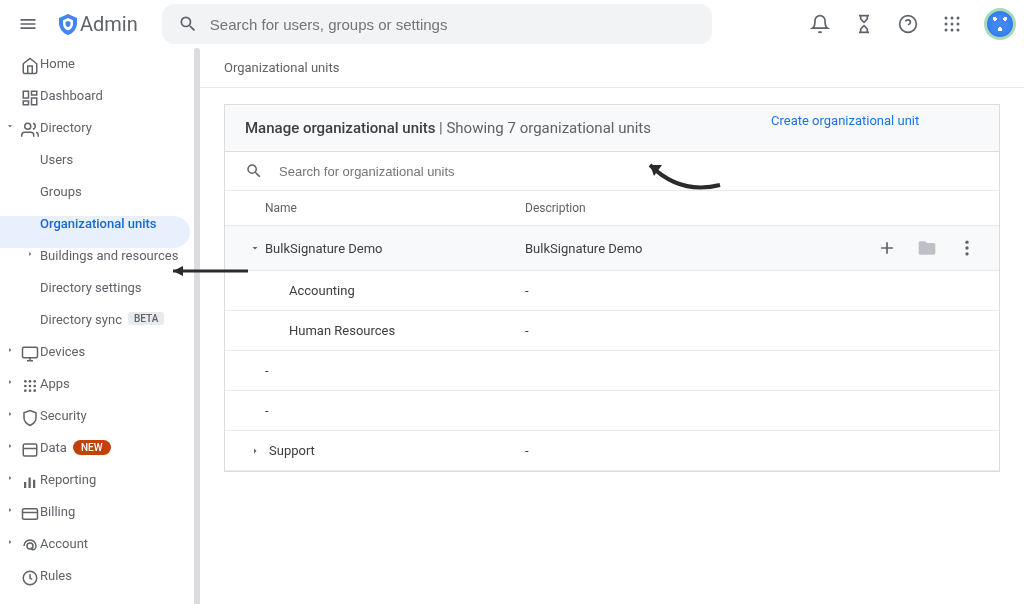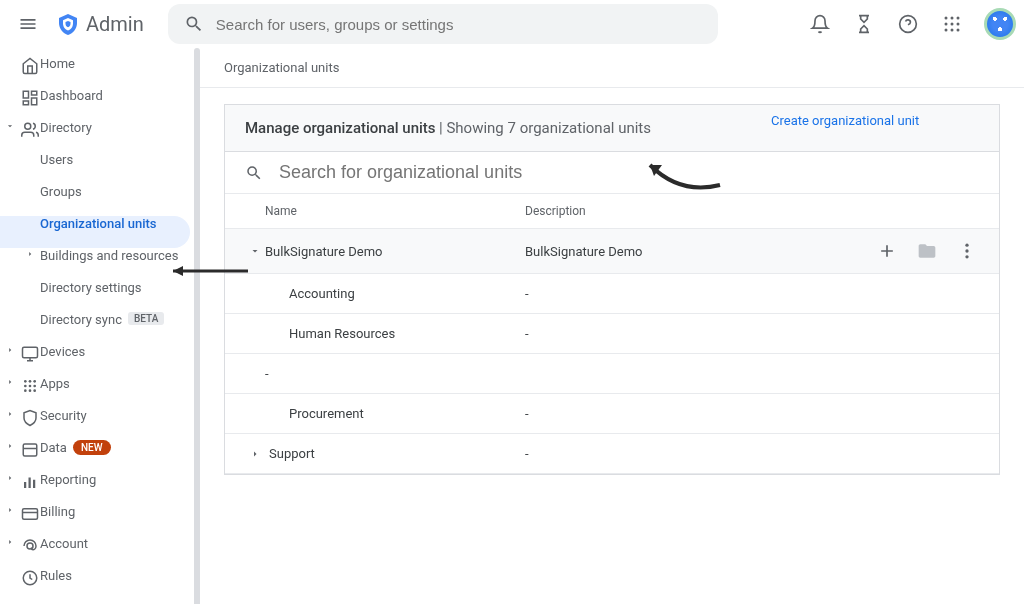--- a/index.html
+++ b/index.html
@@ -1,20 +1,20 @@
 <!DOCTYPE html>
 <html><head>
   <meta charset="utf-8">
   <style>
     * { margin: 0; padding: 0; box-sizing: border-box; }
     body { font-family: 'Google Sans', Roboto, Arial, sans-serif; font-size: 14px; color: #202124; background: #fff; width: 1024px; height: 604px; overflow: hidden; }
     .header { display: flex; align-items: center; height: 48px; padding: 0 8px; }
     .header-left { display: flex; align-items: center; gap: 4px; }
     .menu-icon, .topbar-icon { width: 40px; height: 40px; display: flex; align-items: center; justify-content: center; cursor: pointer; border-radius: 50%; color: #5f6368; }
-    .logo { display: flex; align-items: center; gap: 6px; margin-left: 4px; }
+    .logo { display: flex; align-items: center; gap: 0; margin-left: 4px; }
     .logo-text { font-size: 20px; color: #5f6368; font-weight: 400; }
     .search-bar { flex: 1; margin-left: 24px; margin-right: 24px; max-width: 550px; }
     .search-box { background: #f1f3f4; border-radius: 12px; height: 40px; display: flex; align-items: center; padding: 0 16px; gap: 12px; }
     .search-box input { border: none; background: transparent; outline: none; font-size: 15px; color: #5f6368; flex: 1; }
     .header-right { display: flex; align-items: center; gap: 4px; margin-left: auto; }
     .avatar { width: 32px; height: 32px; border-radius: 50%; background: radial-gradient(circle, #4285f4 40%, #1a73e8 100%); display: flex; align-items: center; justify-content: center; margin-left: 8px; border: 3px solid #a8dab5; position: relative; }
     .avatar::before { content: ''; position: absolute; width: 100%; height: 100%; border-radius: 50%; background-image: radial-gradient(circle at 30% 30%, white 2px, transparent 2px), radial-gradient(circle at 70% 30%, white 2px, transparent 2px), radial-gradient(circle at 50% 70%, white 2px, transparent 2px); }
     .layout { display: flex; height: calc(100% - 48px); }
     .sidebar { width: 200px; padding: 8px 0; overflow-y: auto; position: relative; }
     .sidebar-scroll { position: absolute; right: 0; top: 0; width: 6px; height: 580px; background: #dadce0; border-radius: 3px; }
@@ -29,21 +29,21 @@
     .badge-new { background: #c2410c; color: #fff; border-radius: 10px; padding: 2px 8px; }
     .main { flex: 1; overflow: auto; }
     .breadcrumb { padding: 12px 24px; font-size: 13px; color: #5f6368; border-bottom: 1px solid #e8eaed; }
     .content { padding: 16px 24px; }
     .panel { background: #fff; border: 1px solid #dadce0; border-radius: 0; }
     .panel-header { background: #f8f9fa; padding: 14px 20px; display: flex; align-items: center; border-bottom: 1px solid #dadce0; }
     .panel-title { font-size: 15px; font-weight: 500; color: #3c4043; }
     .panel-subtitle { font-size: 15px; font-weight: 400; color: #5f6368; }
     .create-link { color: #1a73e8; font-size: 13px; cursor: pointer; margin-left: 120px; position: relative; top: -8px; }
     .panel-search { display: flex; align-items: center; padding: 10px 20px; gap: 16px; border-bottom: 1px solid #e8eaed; }
-    .panel-search input { border: none; outline: none; font-size: 18px; color: #5f6368; flex: 1; }
+    .panel-search input { border: none; outline: none; font-size: 13px; color: #5f6368; flex: 1; }
     .table-head { display: flex; padding: 10px 20px 10px 40px; font-size: 12px; color: #5f6368; border-bottom: 1px solid #e8eaed; }
     .col-name { width: 260px; }
     .col-desc { flex: 1; }
     .table-row { display: flex; align-items: center; padding: 10px 20px; border-bottom: 1px solid #e8eaed; font-size: 13px; color: #3c4043; min-height: 40px; }
     .table-row.selected { background: #f8f9fa; }
     .row-expand { width: 20px; display: flex; align-items: center; justify-content: center; color: #5f6368; }
     .row-name { width: 260px; padding-left: 0; }
     .row-name.indent { padding-left: 24px; }
     .row-desc { flex: 1; color: #3c4043; }
     .row-actions { display: flex; gap: 16px; color: #5f6368; }
@@ -354,21 +354,20 @@
           <span class="row-expand"></span>
           <span class="row-name indent">Human Resources</span>
           <span class="row-desc">-</span>
         </div>
         <div class="table-row">
           <span class="row-expand"></span>
           <span class="row-desc">-</span>
         </div>
         <div class="table-row">
           <span class="row-expand"></span>
-          <span class="row-name indent">Procurement</span>
           <span class="row-desc">-</span>
         </div>
         <div class="table-row">
           <span class="row-expand">
               <svg width="12" height="12" viewBox="0 0 24 24" fill="#5f6368">
                 <path d="M10 17l5-5-5-5v10z"></path>
               </svg>
             </span>
           <span class="row-name indent" style="padding-left:4px">Support</span>
           <span class="row-desc">-</span>

